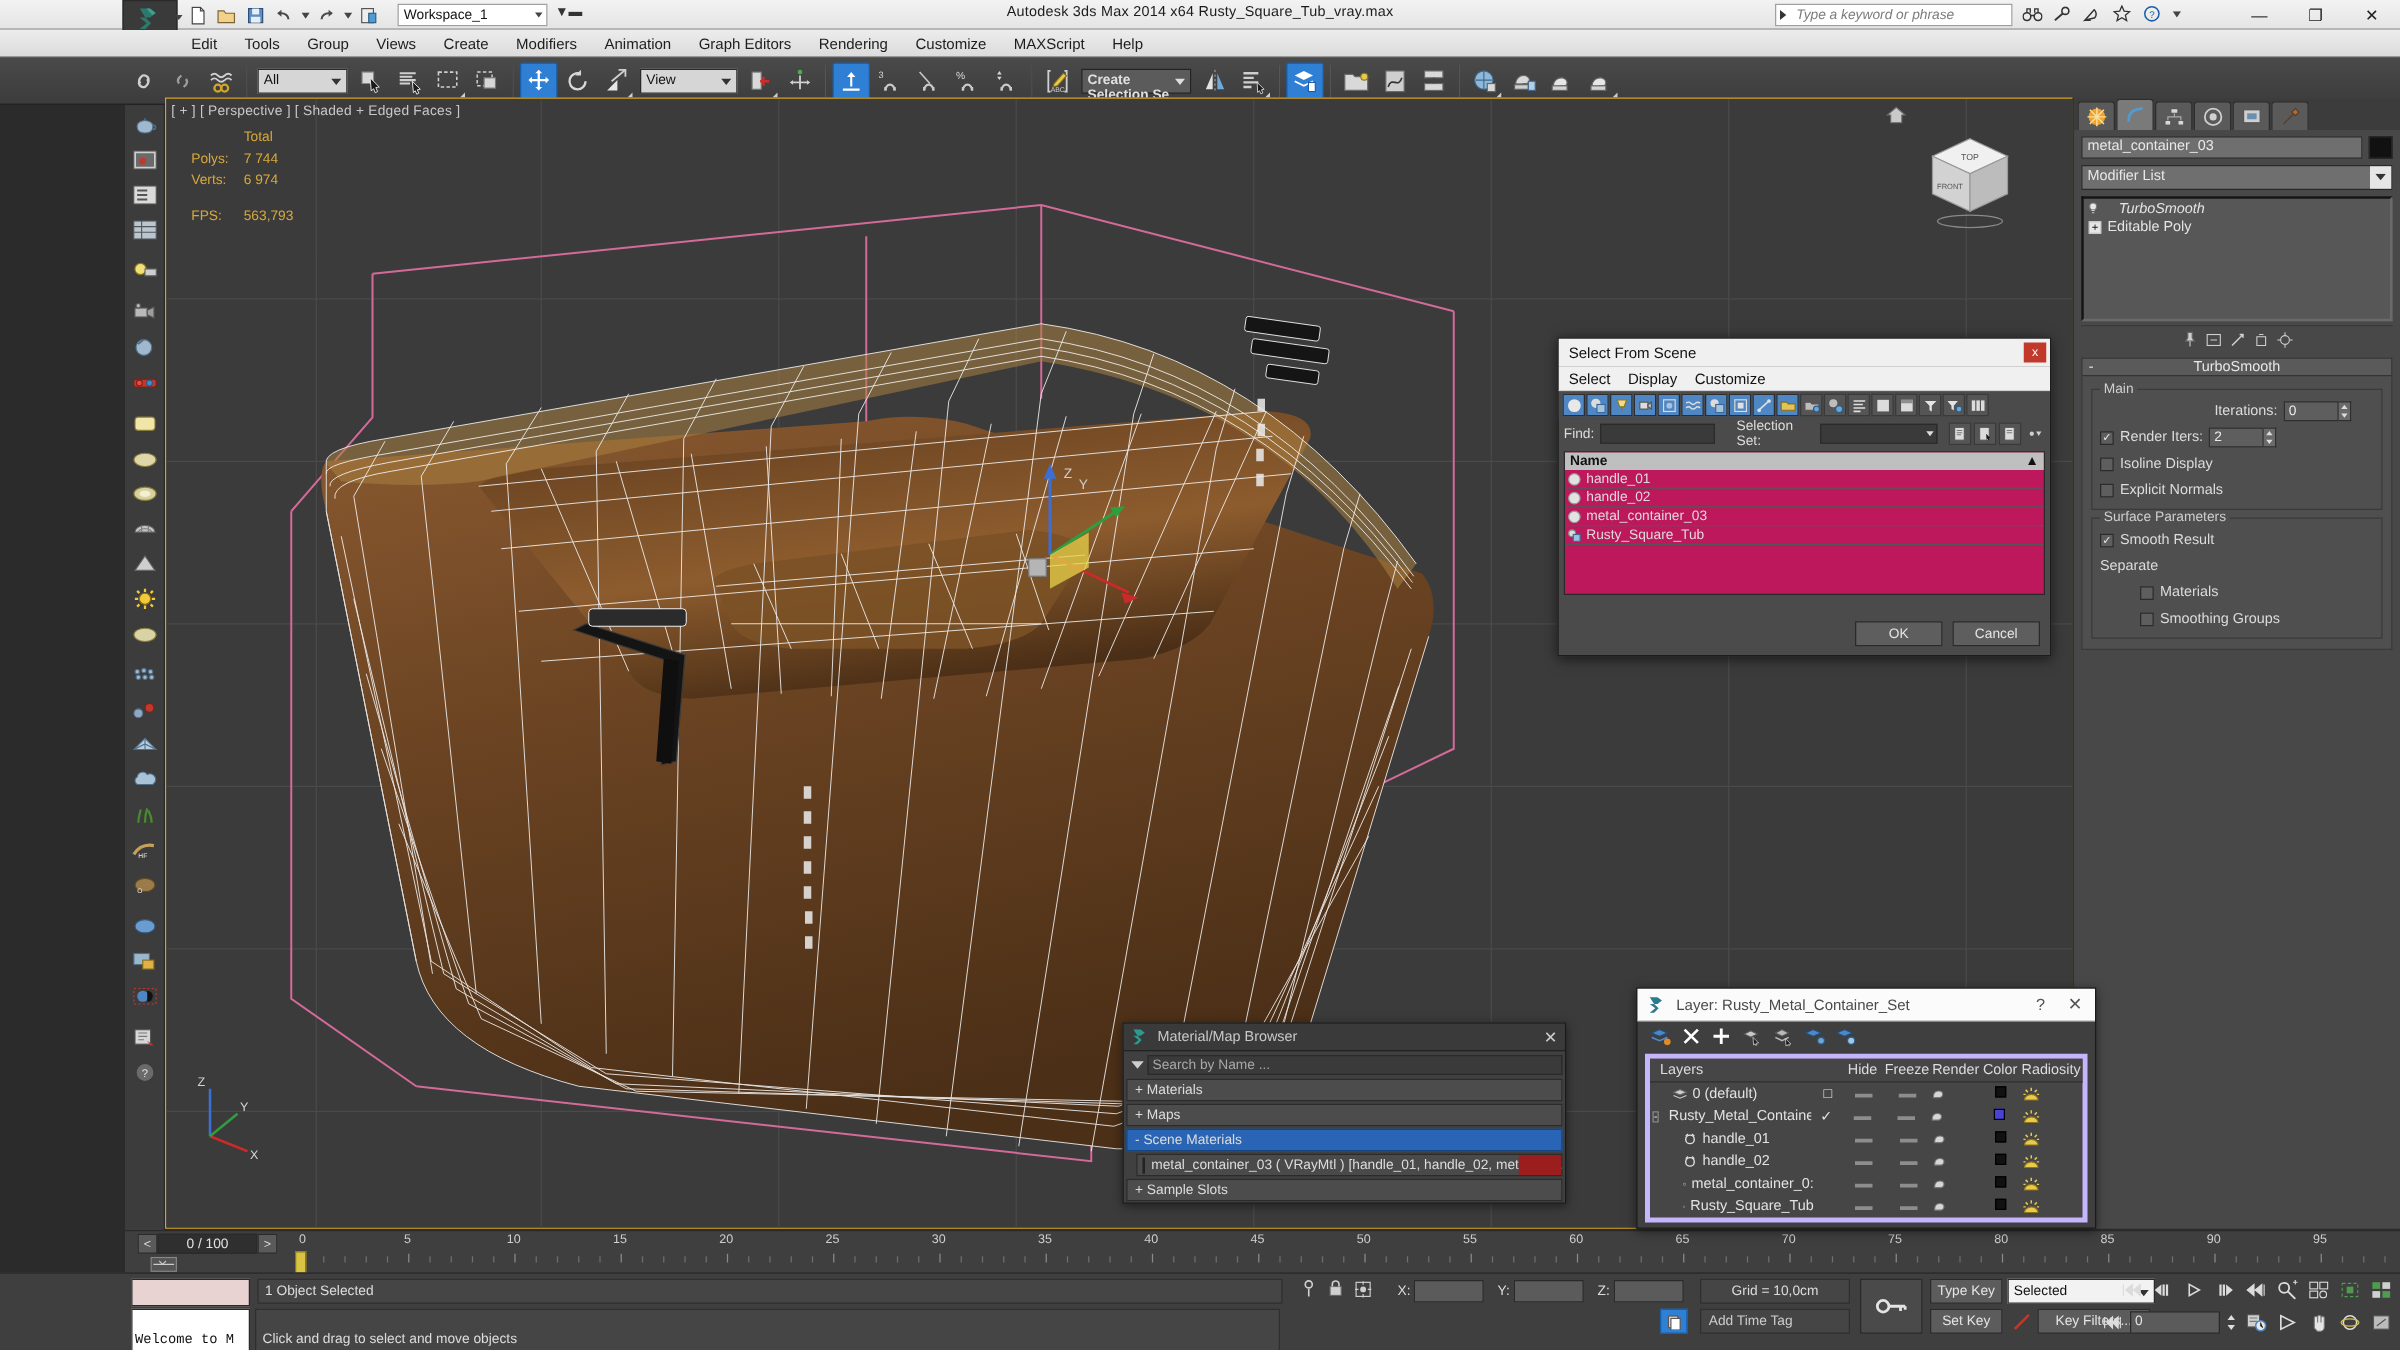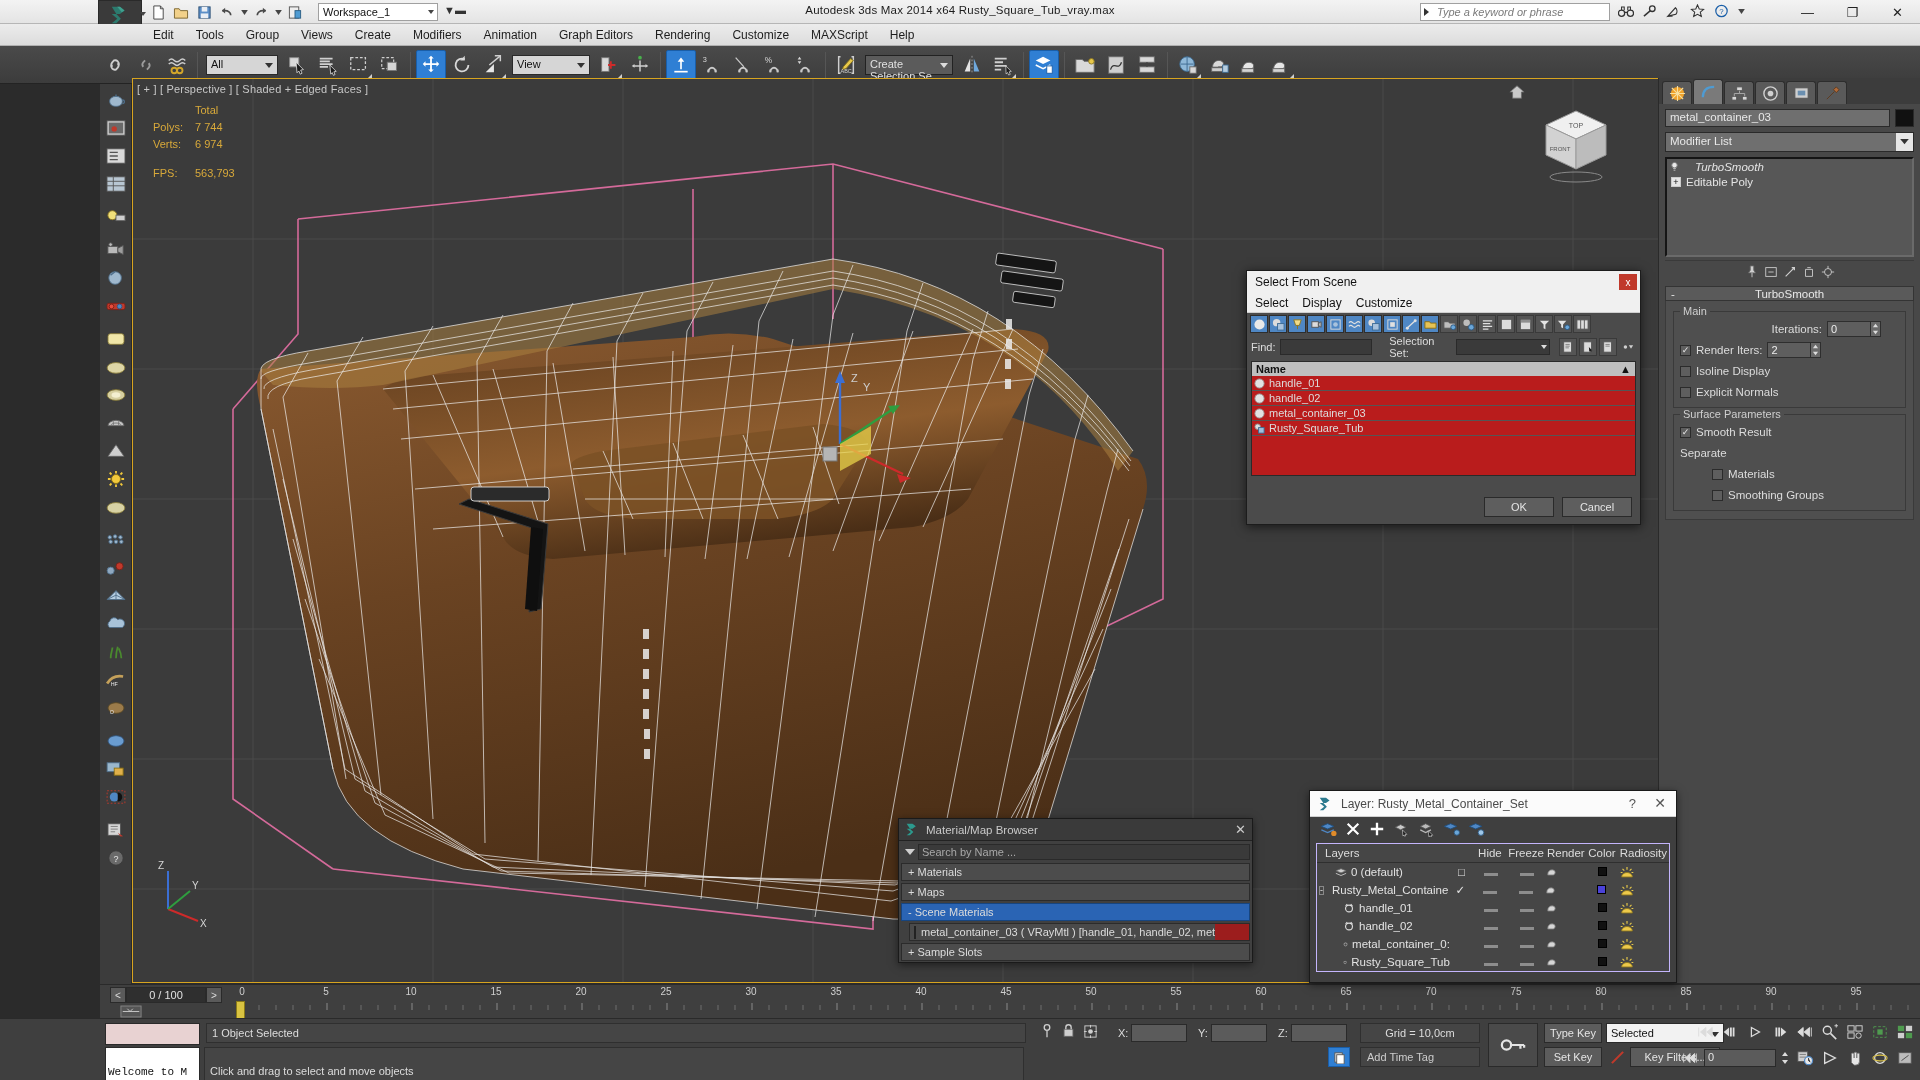--- a/index.html
+++ b/index.html
@@ -47,21 +47,21 @@
     background:linear-gradient(#4a4a4a,#3c3c3c); border-bottom:1px solid #232323;
     display:flex; align-items:center; padding-left:100px; gap:1px; }
   .tb { width:30px;height:30px; display:flex;align-items:center;justify-content:center;
     border:1px solid transparent; border-radius:2px; position:relative; }
   .tb.on { background:#2f7fd4; border-color:#1a5ea8; }
   .tb-sep { width:1px; height:26px; background:#2a2a2a; border-right:1px solid #565656; margin:0 4px; }
   .tb-combo { height:20px; background:#d6d6d6; border:1px solid #2a2a2a; color:#111;
     font-size:11px; padding:2px 16px 0 4px; position:relative; margin:0 3px; }
   .tb-combo .arr { position:absolute; right:4px; top:7px; width:0;height:0;
     border-left:4px solid transparent;border-right:4px solid transparent;border-top:5px solid #333;}
-  .tb-combo.dark { background:#5b5b5b; color:#e0e0e0; border:1px solid #222; }
+  .tb-combo.dark { background:#5b5b5b; color:#e0e0e0; border:1px solid #222;font-weight:bold; }
   .corner { position:absolute; right:1px; bottom:1px; width:0;height:0;
     border-left:4px solid transparent; border-bottom:4px solid #cfcfcf; }
 
   
   .lefttb { position:absolute; left:100px; top:84px; width:32px; height:900px;
     background:#3c3c3c; border-right:1px solid #2a2a2a; padding-top:2px; }
   .ltb { width:30px; height:28px; display:flex;align-items:center;justify-content:center;
     margin:0 1px; position:relative; }
   .l-sep { height:5px; }
 
@@ -86,21 +86,21 @@
   .sfs-menu { height:20px; background:#f0f0f0; display:flex; align-items:center;
     padding-left:8px; gap:14px; font-size:12px; color:#111; border-bottom:1px solid #cfcfcf;}
   .sfs-icons { height:22px; background:#4b4b4b; display:flex; align-items:center; padding:2px 3px; gap:1px;}
   .sfsi { width:18px;height:18px; border:1px solid #2e2e2e; background:#6e6e6e;
     display:flex;align-items:center;justify-content:center; }
   .sfsi.blue { background:#4f87c4; }
   .sfsi.plain { background:#555; border-color:#3a3a3a; }
   .sfs-find { height:24px; display:flex; align-items:center; padding:0 4px; gap:5px; }
   .sfs-find label { font-size:11px; color:#ddd; }
   .sfs-inp { height:16px; background:#3a3a3a; border:1px solid #2a2a2a; }
-  .sfs-list { margin:2px 4px 0 4px; height:115px; background:#b91c1c; border:1px solid #2a2a2a; }
+  .sfs-list { margin:2px 4px 0 4px; height:115px; background:#be185d; border:1px solid #2a2a2a; }
   .sfs-head { height:14px; background:#bfbfbf; color:#111; font-size:11px; font-weight:bold;
     padding:0 4px; display:flex; align-items:center; justify-content:space-between;}
   .sfs-row { height:15px; display:flex; align-items:center; gap:4px; padding-left:2px;
     color:#dcdcdc; font-size:11px; border-bottom:1px solid #555; }
   .sfs-btns { position:absolute; right:8px; bottom:7px; display:flex; gap:8px; }
   .sfs-btn { width:70px; height:20px; background:#5e5e5e; border:1px solid #2a2a2a;
     color:#e4e4e4; font-size:11px; display:flex;align-items:center;justify-content:center; }
 
   
   .mmb { position:absolute; left:898px; top:818px; width:355px; height:145px;
@@ -126,21 +126,21 @@
 
   
   .lyr { position:absolute; left:1277px; top:790px; width:368px; height:193px;
     background:#3f3f3f; border:1px solid #1a1a1a; box-shadow:0 2px 8px rgba(0,0,0,.5); z-index:39;margin-left:32px;}
   .lyr-tb { height:26px; background:#fbfbfb; display:flex; align-items:center; gap:7px;
     padding-left:8px; position:relative; border-bottom:1px solid #d0d0d0;}
   .lyr-title { color:#4a4a4a; font-size:12px; }
   .lyr-help { position:absolute; right:40px; top:5px; color:#555; font-size:13px; }
   .lyr-x { position:absolute; right:10px; top:4px; color:#555; font-size:14px; }
   .lyr-icons { height:24px; display:flex; align-items:center; gap:8px; padding-left:10px; }
-  .lyr-grid { margin:2px 6px; border:1px solid #c4b5fd; background:#464646; }
+  .lyr-grid { margin:2px 6px; border:4px solid #c4b5fd; background:#464646; }
   .lyr-head { height:19px; display:flex; align-items:center; color:#dcdcdc; font-size:11.5px;
     background:#464646; border-bottom:1px solid #2f2f2f; }
   .lyr-row { height:18px; display:flex; align-items:center; color:#e2e2e2; font-size:11.5px; }
   .c-name { width:148px; display:flex; align-items:center; gap:4px; overflow:hidden; white-space:nowrap;}
   .c-chk { width:28px; text-align:center; }
   .c-col { width:38px; text-align:center; }
   .dash { display:inline-block; width:14px; height:3px; background:#8d8d8d; }
   .sw { display:inline-block; width:9px;height:9px; background:#111; border:1px solid #000;}
   .sw.blue { background:#4a42d8; }
 

